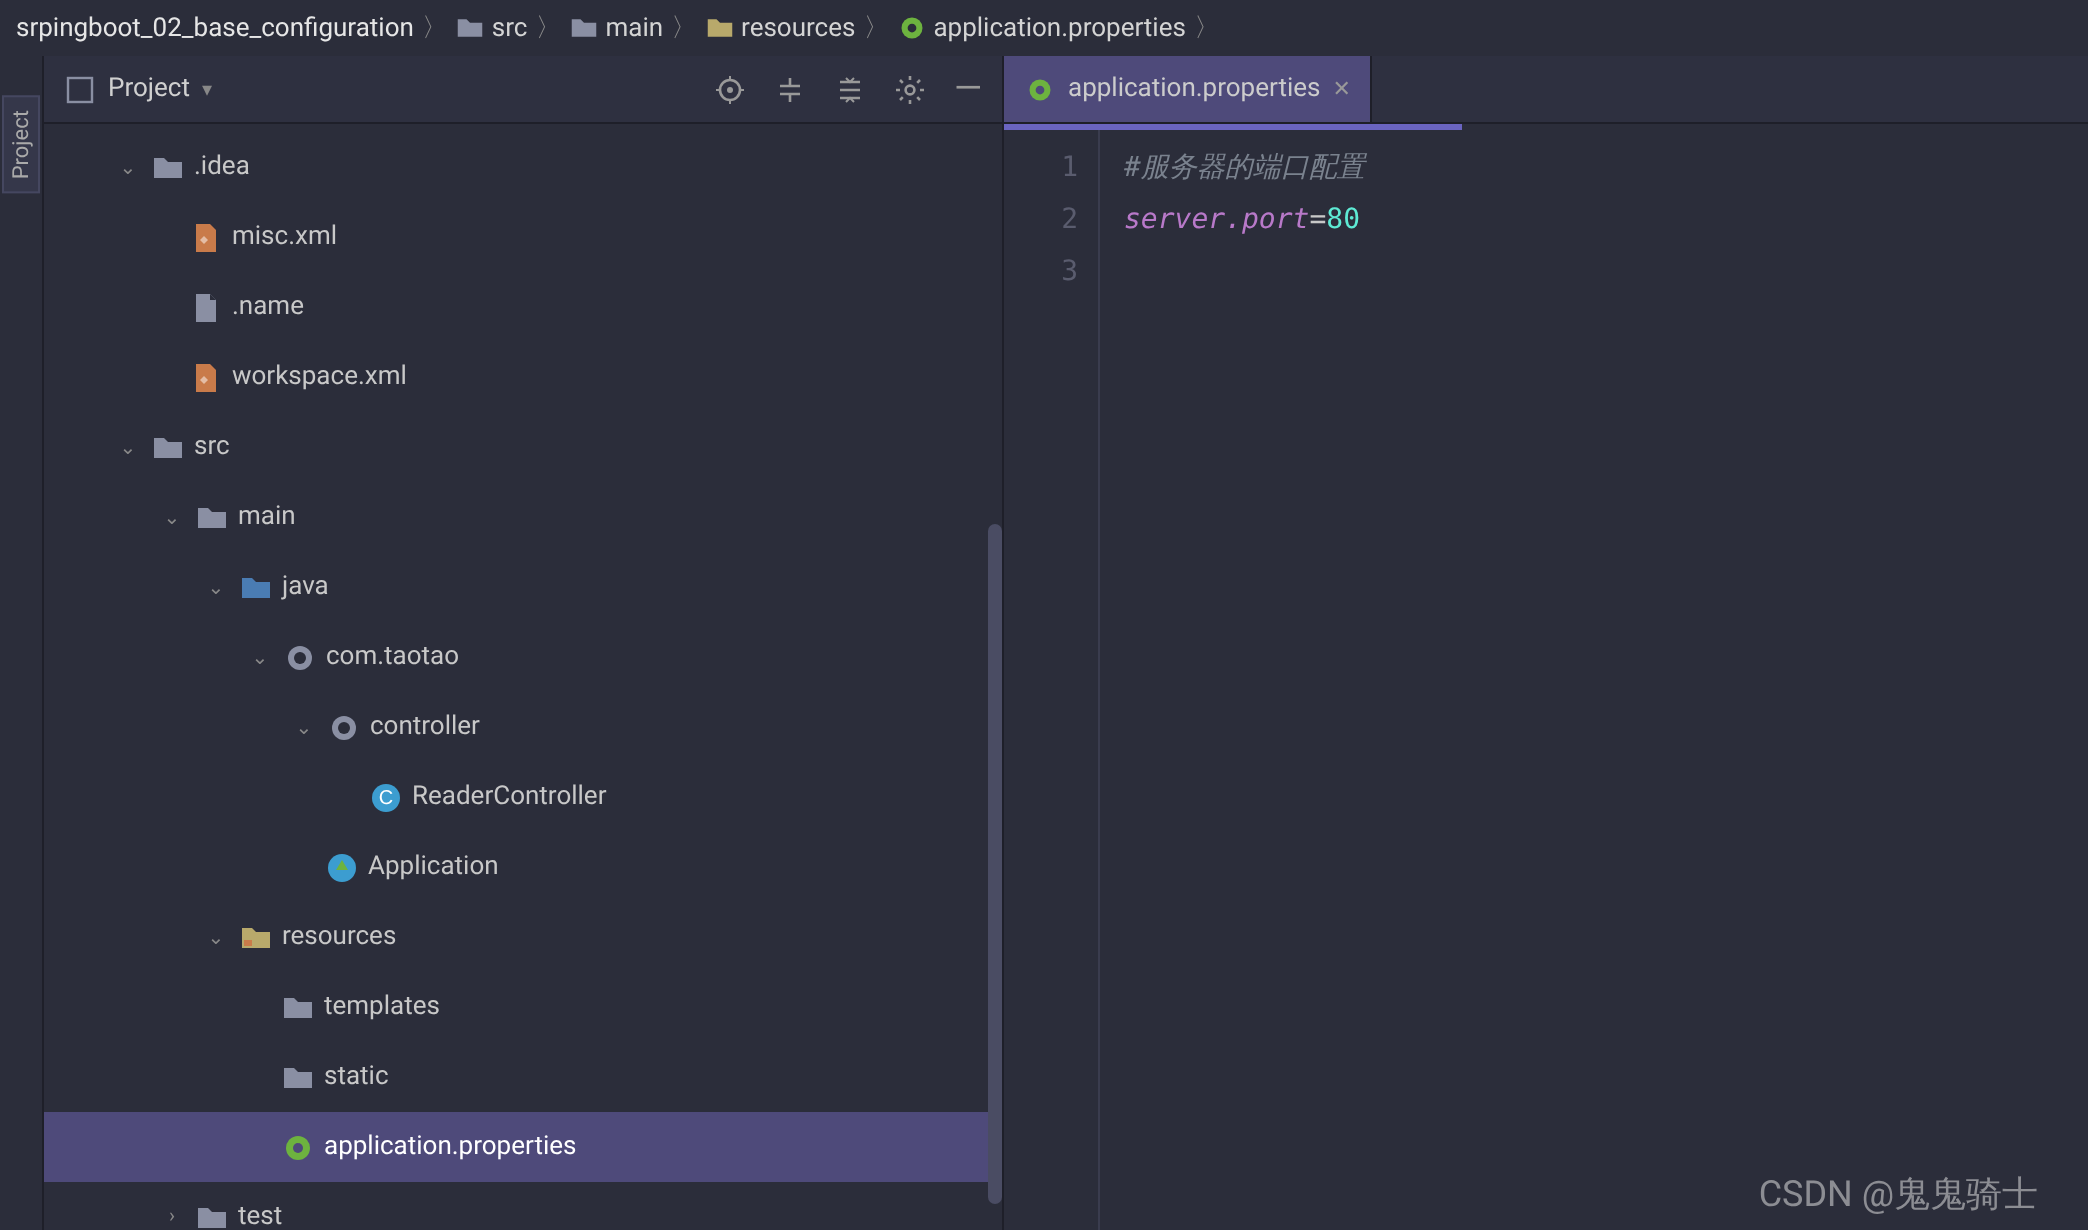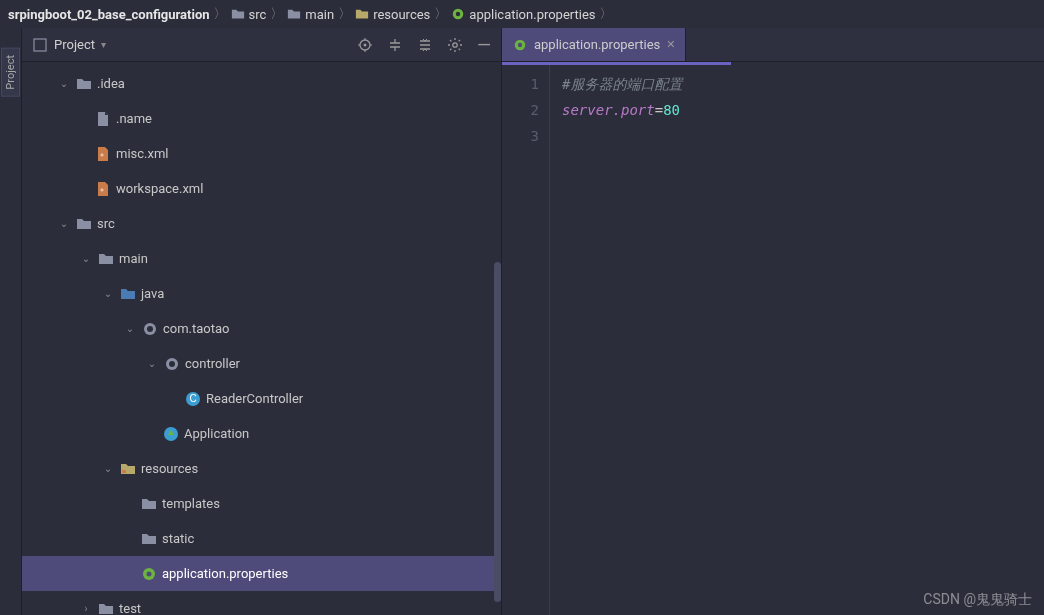--- a/index.html
+++ b/index.html
@@ -21,21 +21,21 @@
       background: #2b2d3a;
       color: #d4d4d4;
       gap: 4px;
     }
     .breadcrumb-item {
       display: flex;
       align-items: center;
       gap: 4px;
       cursor: pointer;
     }
-    .breadcrumb-item.bold { font-weight: 700; color: #e6e6e6; }
+    .breadcrumb-item.bold { font-weight: 400; color: #e6e6e6; }
     .chevron { color: #888; }
     .main-area {
       display: flex;
       height: calc(100% - 28px);
     }
     .sidebar-tab {
       width: 22px;
       background: #2b2d3a;
       border-right: 1px solid #1e1f29;
       display: flex;
@@ -176,23 +176,23 @@
       padding: 6px 0 14px 12px;
     }
     .code-line { height: 26px; line-height: 26px; white-space: pre; }
     .comment { color: #7a828e; font-style: italic; }
     .key { color: #b879c9; font-style: italic; }
     .equals { color: #c8c8c8; }
     .value { color: #5eead4; }
     .watermark {
       position: absolute;
       bottom: 6px;
-      right: 12px;
+      right: 25px;
       color: rgba(220,220,220,0.55);
-      font-size: 14px;
+      font-size: 18px;
       pointer-events: none;
     }
     
     .icon-folder { fill: #8a8fa3; }
     .icon-resources { fill: #b8a96b; }
     .icon-project-box { stroke: #8a8fa3; fill: none; }
     svg { display: block; }
   </style>
 </head>
 <body>
@@ -286,35 +286,35 @@
             <svg width="16" height="16" viewBox="0 0 16 16">
               <path class="icon-folder" d="M1 3h5l2 2h7v8H1z"></path>
             </svg>
           </span>
         <span class="tree-label">.idea</span>
       </div>
       <div class="tree-item">
         <span class="tree-indent" style="width:68px"></span>
         <span class="tree-icon">
             <svg width="16" height="16" viewBox="0 0 16 16">
+              <path fill="#c97b4a" d="M3 1h7l3 3v11H3z"></path>
+              <path fill="#fff" d="M5 9l2-2 2 2-2 2z" opacity="0.5"></path>
+            </svg>
+          </span>
+        <span class="tree-label">misc.xml</span>
+      </div>
+      <div class="tree-item">
+        <span class="tree-indent" style="width:68px"></span>
+        <span class="tree-icon">
+            <svg width="16" height="16" viewBox="0 0 16 16">
               <path fill="#8a8fa3" d="M3 1h7l3 3v11H3z"></path>
               <path fill="#2b2d3a" d="M10 1v3h3"></path>
             </svg>
           </span>
         <span class="tree-label">.name</span>
-      </div>
-      <div class="tree-item">
-        <span class="tree-indent" style="width:68px"></span>
-        <span class="tree-icon">
-            <svg width="16" height="16" viewBox="0 0 16 16">
-              <path fill="#c97b4a" d="M3 1h7l3 3v11H3z"></path>
-              <path fill="#fff" d="M5 9l2-2 2 2-2 2z" opacity="0.5"></path>
-            </svg>
-          </span>
-        <span class="tree-label">misc.xml</span>
       </div>
       <div class="tree-item">
         <span class="tree-indent" style="width:68px"></span>
         <span class="tree-icon">
             <svg width="16" height="16" viewBox="0 0 16 16">
               <path fill="#c97b4a" d="M3 1h7l3 3v11H3z"></path>
               <path fill="#fff" d="M5 9l2-2 2 2-2 2z" opacity="0.5"></path>
             </svg>
           </span>
         <span class="tree-label">workspace.xml</span>

